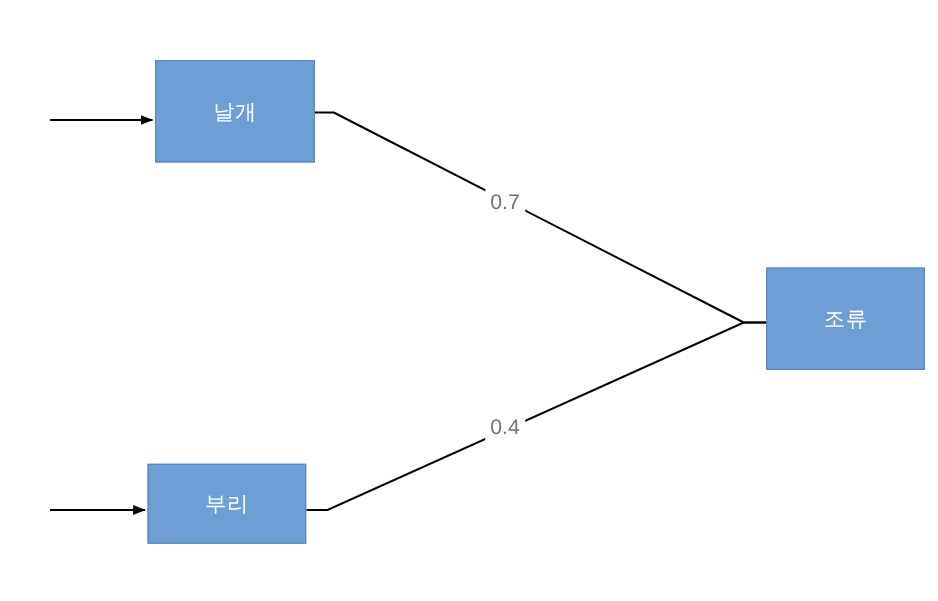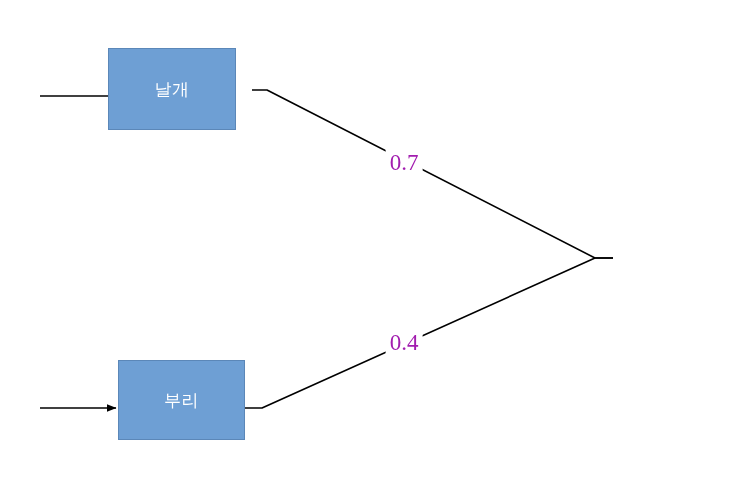--- a/index.html
+++ b/index.html
@@ -36,28 +36,28 @@
   .node-label {
     color: #ffffff;
     font-size: 17px;
     line-height: 1;
     letter-spacing: 0.5px;
     white-space: nowrap;
     font-family: "Liberation Sans", sans-serif;
   }
   .edge-label {
     position: absolute;
-    color: #a21caf;
-    font-size: 23px;
+    color: #737373;
+    font-size: 17px;
     line-height: 1;
     background: #ffffff;
     padding: 2px 4px;
     white-space: nowrap;
     transform: translate(-50%, -50%);
-    font-family: Liberation Serif, serif;
+    font-family: Liberation Sans, sans-serif;
   }
 </style>
 </head>
 <body>
 
 <div id="canvas">
 
   <svg id="edges" viewBox="0 0 750 481" width="750" height="481" xmlns="http://www.w3.org/2000/svg">
     <defs>
       <marker id="arrowhead" markerWidth="10" markerHeight="8" refX="9.5" refY="4" orient="auto" markerUnits="userSpaceOnUse">
@@ -67,26 +67,29 @@
 
     <line x1="40" y1="96" x2="122" y2="96" stroke="#000000" stroke-width="1.6" marker-end="url(#arrowhead)"></line>
 
     <line x1="40" y1="408" x2="116" y2="408" stroke="#000000" stroke-width="1.6" marker-end="url(#arrowhead)"></line>
 
     <polyline points="252,90 267,90 595,258 613,258" fill="none" stroke="#000000" stroke-width="1.6" stroke-linejoin="round"></polyline>
 
     <polyline points="245,408 262,408 595,258 613,258" fill="none" stroke="#000000" stroke-width="1.6" stroke-linejoin="round"></polyline>
   </svg>
 
-  <div class="node" style="left:108px; top:48px; width:128px; height:82px;">
+  <div class="node" style="left:124px; top:48px; width:128px; height:82px;">
     <span class="node-label">날개</span>
   </div>
 
-  <div class="node" style="left:118px; top:360px; width:127px; height:80px;text-align:center;">
+  <div class="node" style="left:118px; top:371px; width:127px; height:64px;text-align:center;">
     <span class="node-label">부리</span>
   </div>
 
+  <div class="node" style="left:613px; top:214px; width:127px; height:82px;">
+    <span class="node-label">조류</span>
+  </div>
 
   <span class="edge-label" style="left:404px; top:162px;">0.7</span>
 
   <span class="edge-label" style="left:404px; top:342px;">0.4</span>
 
 </div>
 
 </body></html>

